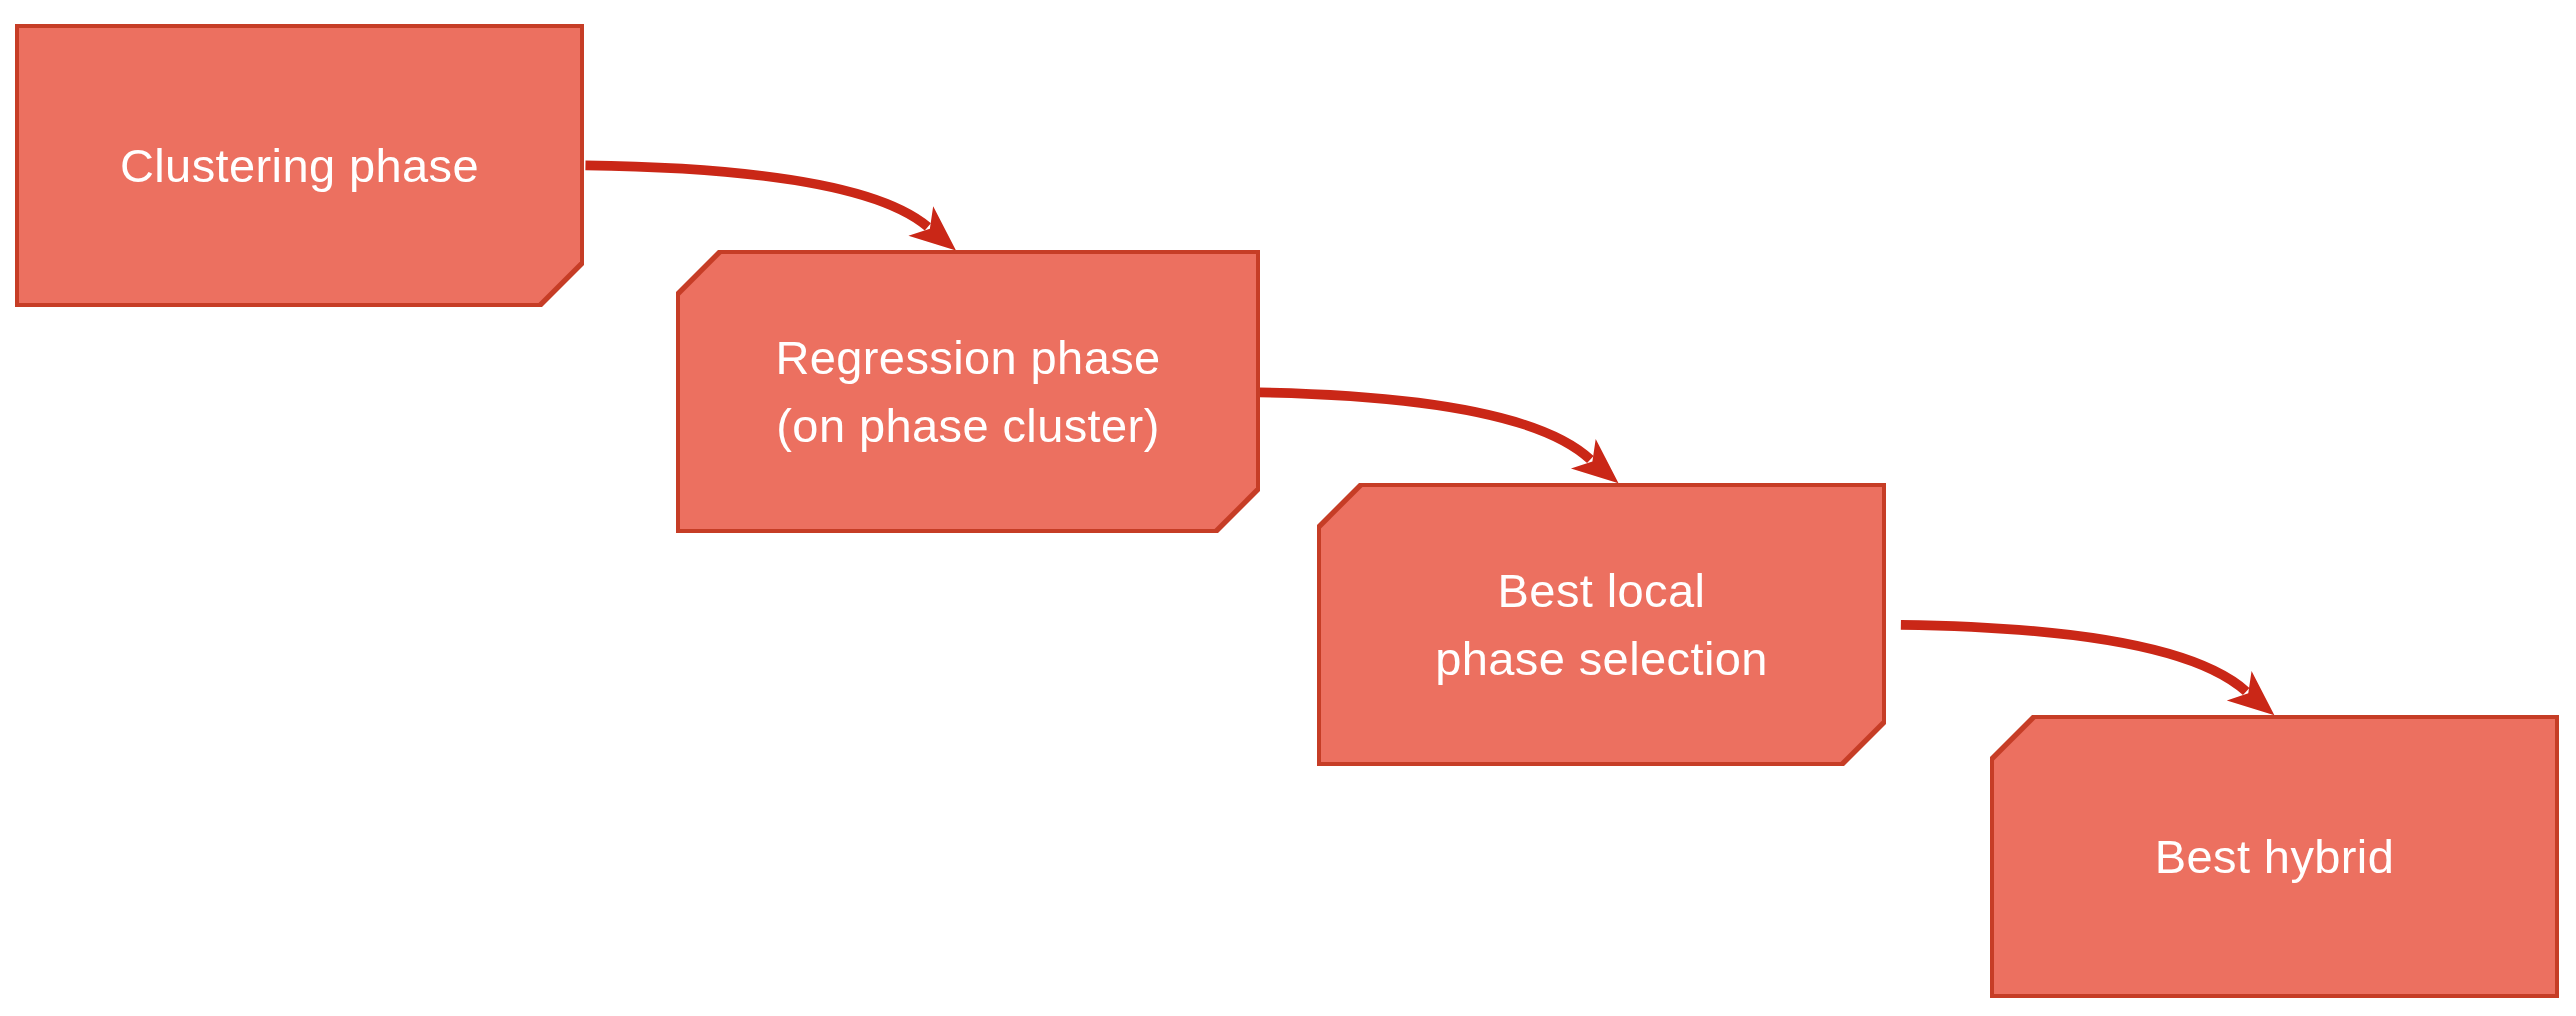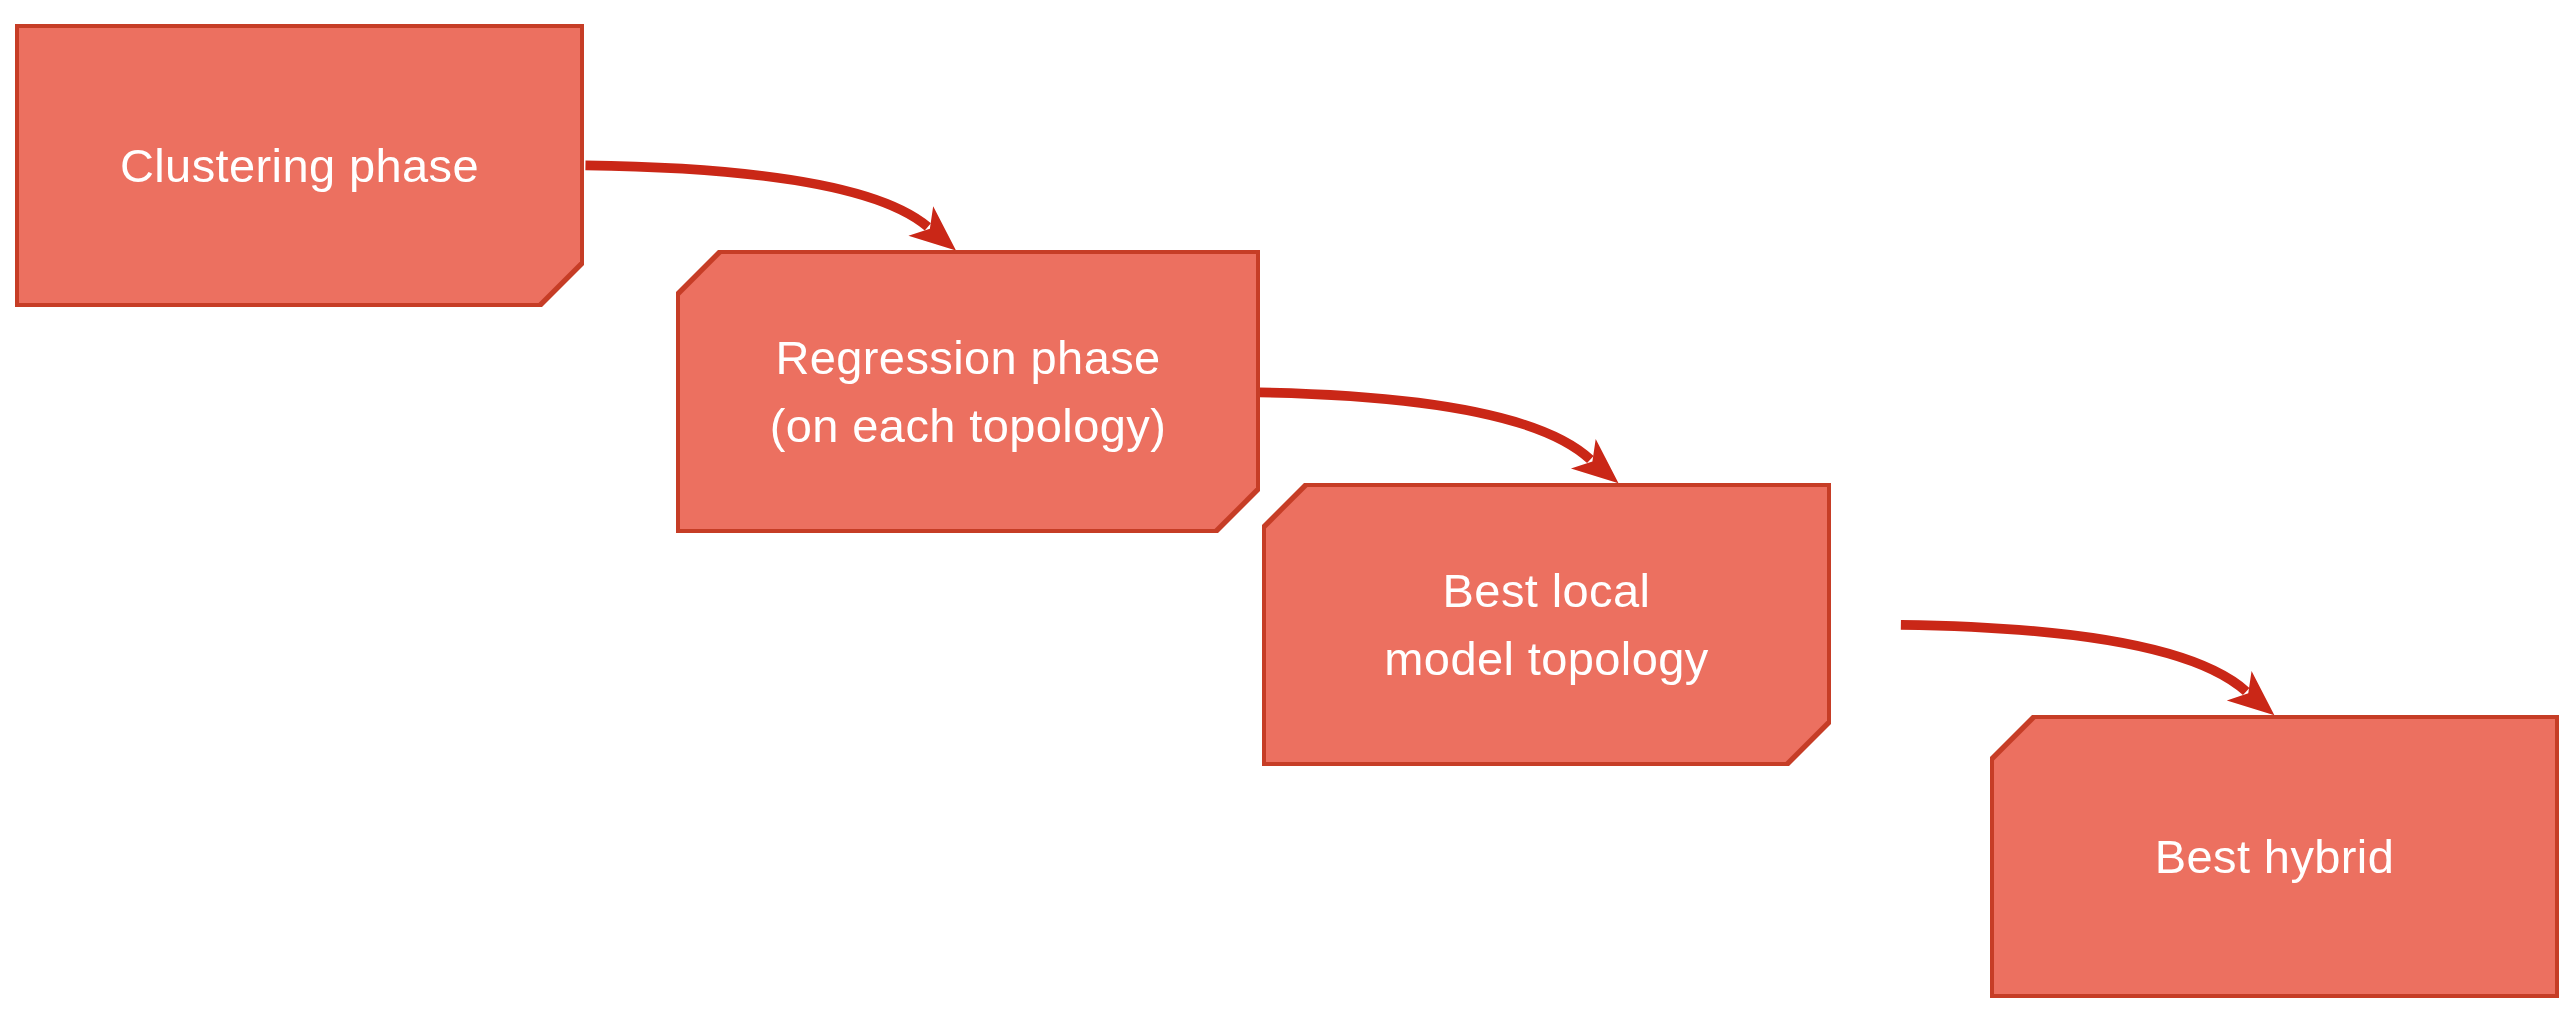--- a/index.html
+++ b/index.html
@@ -105,30 +105,30 @@
     <div class="label">
       <span>Clustering phase</span>
     </div>
   </div>
 
   <div class="node snip-tl-br" style="left:676px; top:250px;padding-left:15px;">
     <div class="border-layer"></div>
     <div class="fill-layer"></div>
     <div class="label">
       <span>Regression phase</span>
-      <span>(on each topology)</span>
+      <span>(on phase cluster)</span>
     </div>
   </div>
 
-  <div class="node snip-tl-br" style="left:1262px; top:483px;">
+  <div class="node snip-tl-br" style="left:1317px; top:483px;">
     <div class="border-layer"></div>
     <div class="fill-layer"></div>
     <div class="label">
       <span>Best local</span>
-      <span>model topology</span>
+      <span>phase selection</span>
     </div>
   </div>
 
   <div class="node snip-tl" style="left:1990px; top:715px;border-radius:19px;">
     <div class="border-layer"></div>
     <div class="fill-layer"></div>
     <div class="label">
       <span>Best hybrid</span>
     </div>
   </div>

